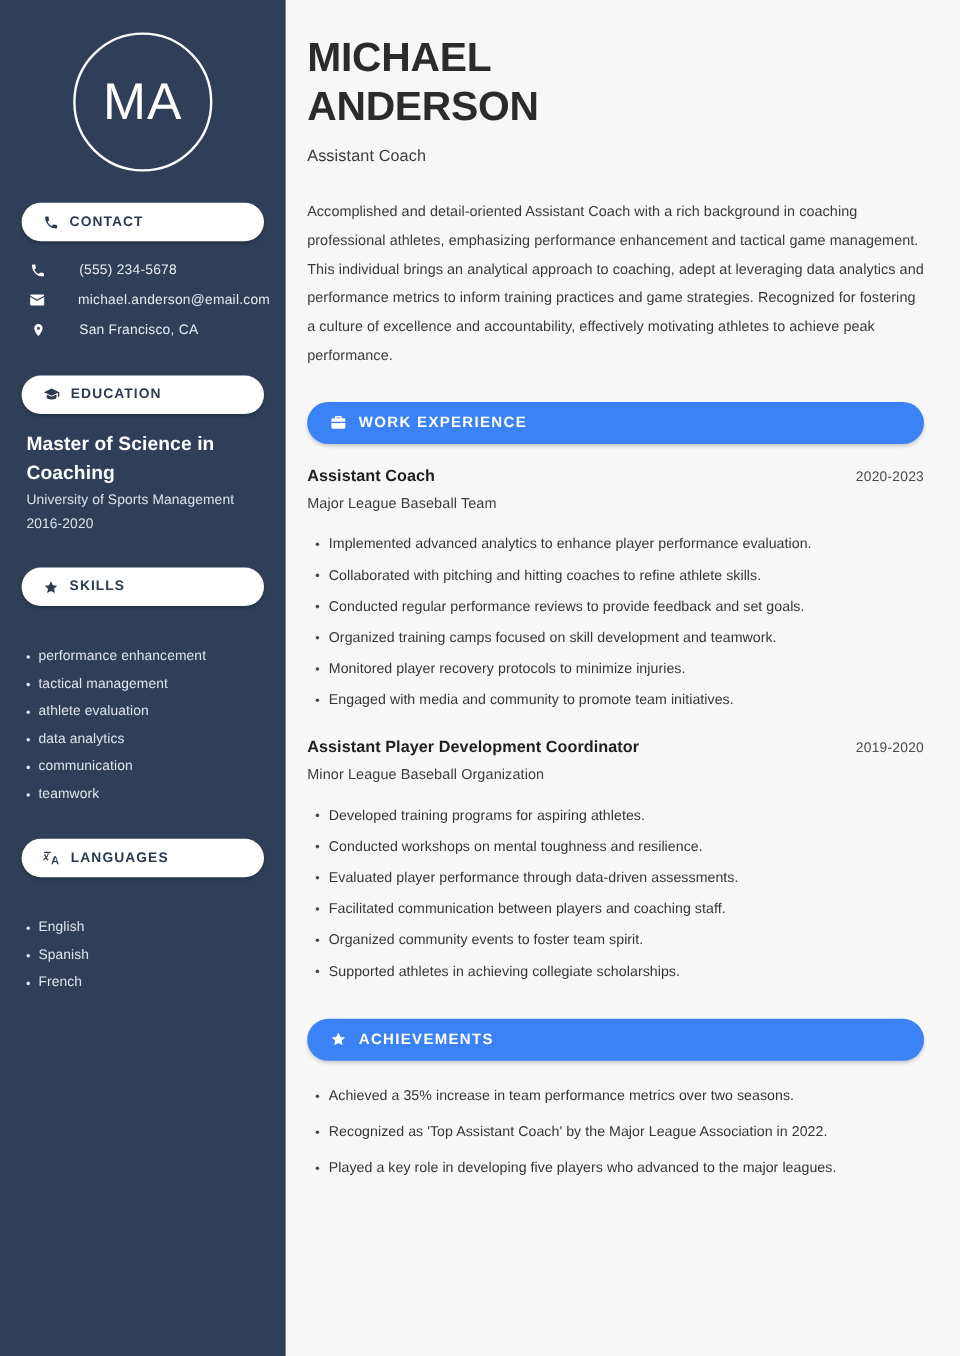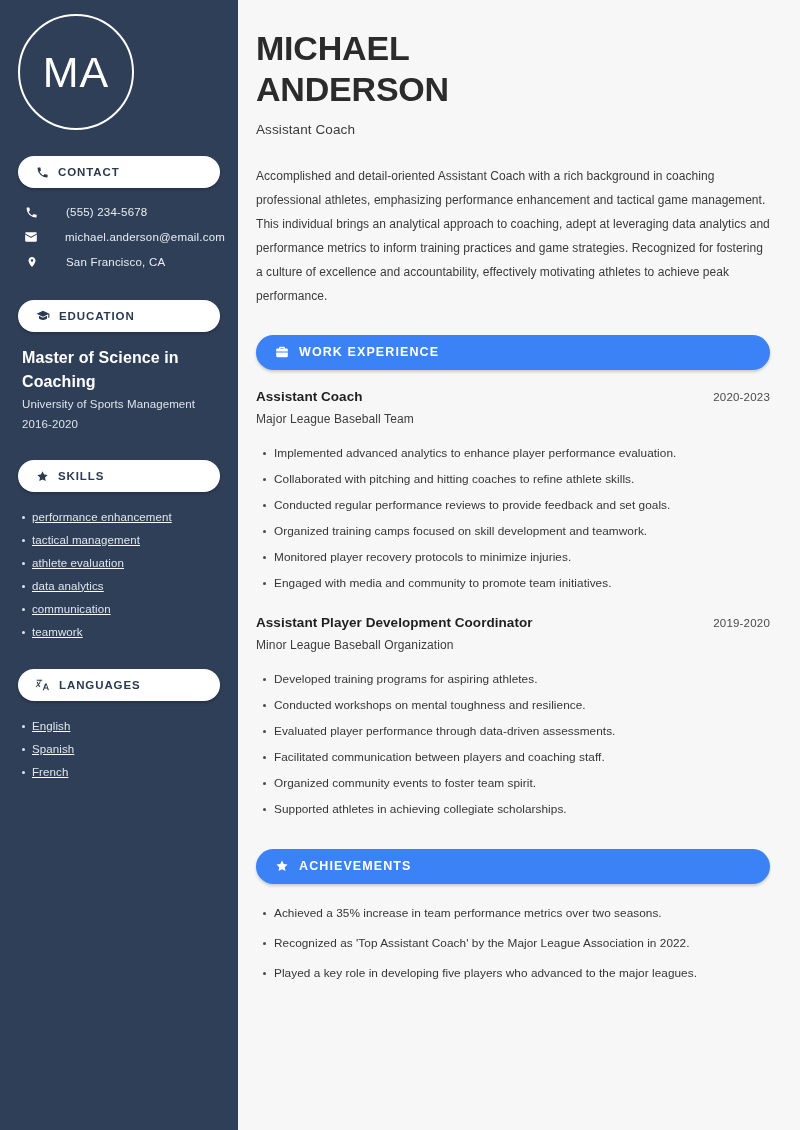--- a/index.html
+++ b/index.html
@@ -27,22 +27,22 @@
     min-width: 238px;
     height: 1130px;
     background: #2e3f57;
     color: #ffffff;
     padding: 0 18px;
     position: relative;
   }
 
   .avatar-wrap {
     display: flex;
-    justify-content: flex-start;
-    padding-top: 14px;
+    justify-content: center;
+    padding-top: 27px;
   }
   .avatar {
     width: 116px;
     height: 116px;
     border-radius: 50%;
     border: 2px solid #ffffff;
     display: flex;
     align-items: center;
     justify-content: center;
   }
@@ -101,21 +101,21 @@
     line-height: 1.5;
   }
   .edu-school, .edu-years {
     font-size: 11.5px;
     color: #dde3ea;
     line-height: 1.75;
     letter-spacing: 0.1px;
   }
 
   
-  .side-list { margin-top: 13px; padding-left: 14px; list-style: none; text-decoration: underline; }
+  .side-list { margin-top: 30px; padding-left: 14px; list-style: none; }
   .side-list li {
     position: relative;
     font-size: 11.5px;
     color: #dfe5ec;
     padding: 5.5px 0;
     letter-spacing: 0.1px;
   }
   .side-list li::before {
     content: "";
     position: absolute;

